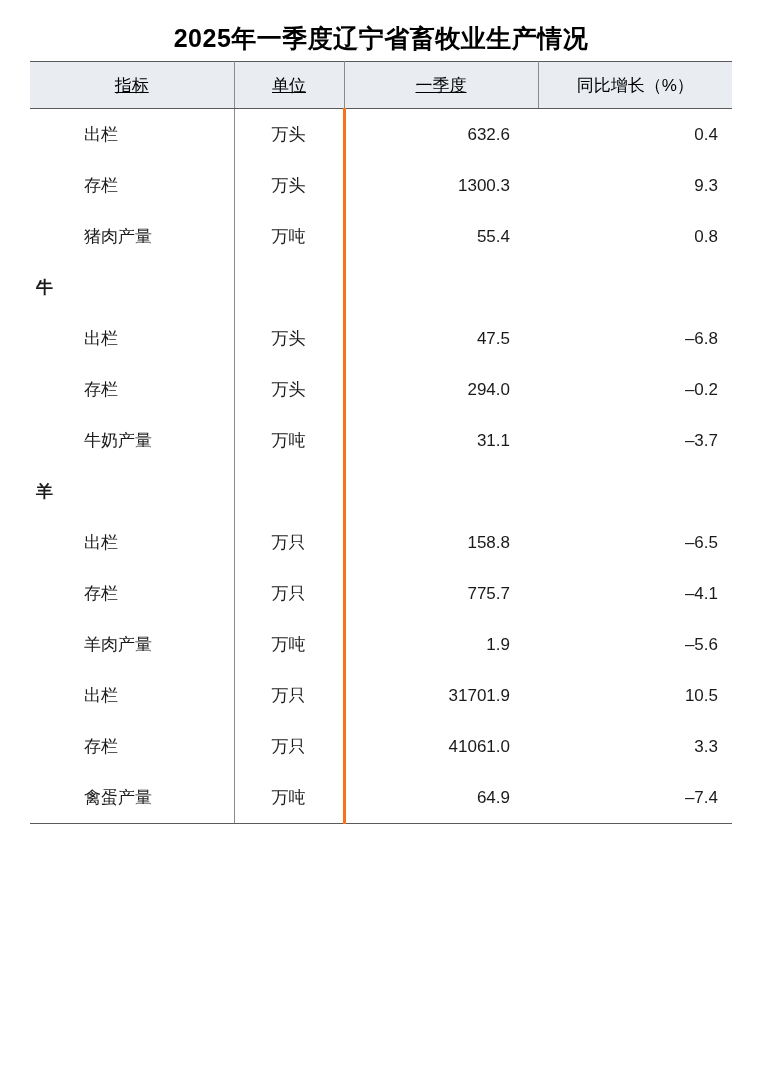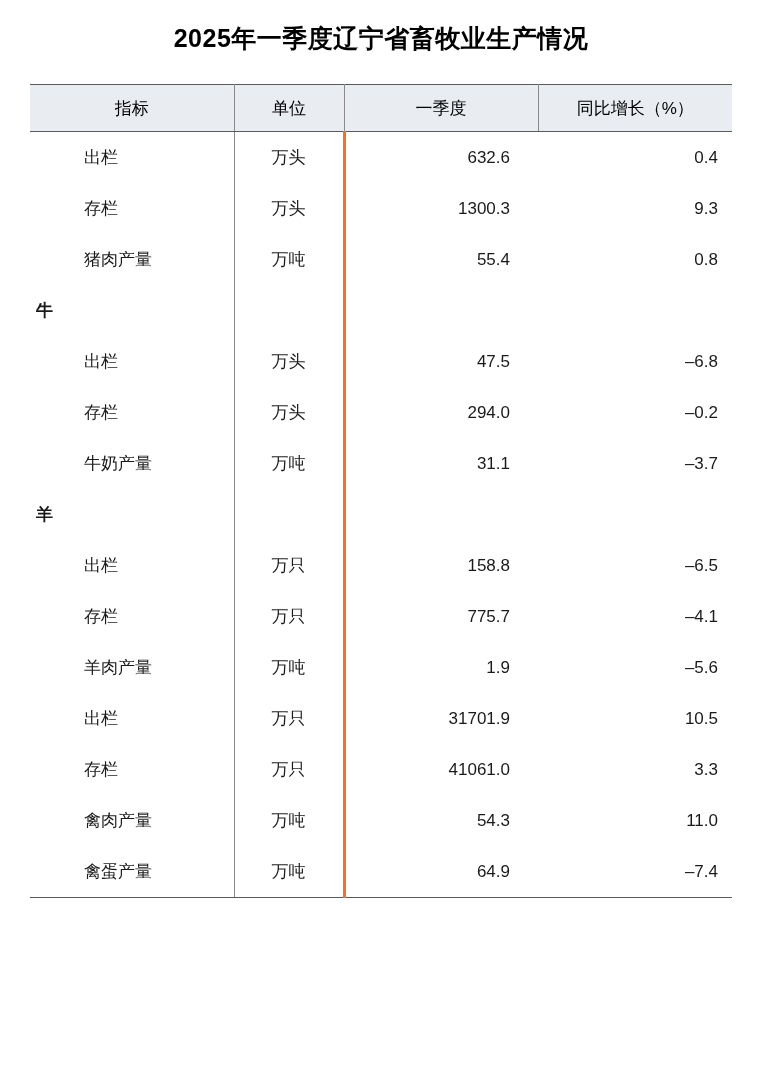--- a/index.html
+++ b/index.html
@@ -18,21 +18,21 @@
     position: relative;
     width: 762px;
     height: 1086px;
     box-sizing: border-box;
   }
   .title {
     text-align: center;
     font-size: 25px;
     font-weight: 700;
     letter-spacing: 0.5px;
-    padding: 22px 0 29px 0;
+    padding: 22px 0 6px 0;
     color: #000;
   }
   table.stat {
     border-collapse: collapse;
     width: 702px;
     margin: 0 30px;
     table-layout: fixed;
   }
   table.stat col.c-index { width: 204px; }
   table.stat col.c-unit  { width: 110px; }
@@ -43,21 +43,21 @@
     background: #e9ecf1;
     font-size: 17px;
     font-weight: 400;
     color: #000;
     height: 44px;
     text-align: center;
     vertical-align: middle;
     border-top: 1.5px solid #5b5b5b;
     border-bottom: 1.5px solid #5b5b5b;
   }
-  thead th.sep-r { border-right: 1px solid #8a8a8a; }
+  thead th.sep-r { border-right: 1px solid #8a8a8a; text-decoration: underline; }
 
   tbody td {
     height: 49px;
     font-size: 17px;
     vertical-align: middle;
     border: none;
     background: #fff;
   }
   tbody td.idx {
     padding-left: 6px;
@@ -187,26 +187,20 @@
           <td class="num q1">31701.9</td>
           <td class="num yoy">10.5</td>
         </tr>
         <tr>
           <td class="idx sub">存栏</td>
           <td class="unit">万只</td>
           <td class="num q1">41061.0</td>
           <td class="num yoy">3.3</td>
         </tr>
         <tr>
-          <td class="idx sub">禽肉产量</td>
-          <td class="unit">万吨</td>
-          <td class="num q1">54.3</td>
-          <td class="num yoy">11.0</td>
-        </tr>
-        <tr>
           <td class="idx sub">禽蛋产量</td>
           <td class="unit">万吨</td>
           <td class="num q1">64.9</td>
           <td class="num yoy">–7.4</td>
         </tr>
       </tbody>
   </table>
 
 </div>
 

